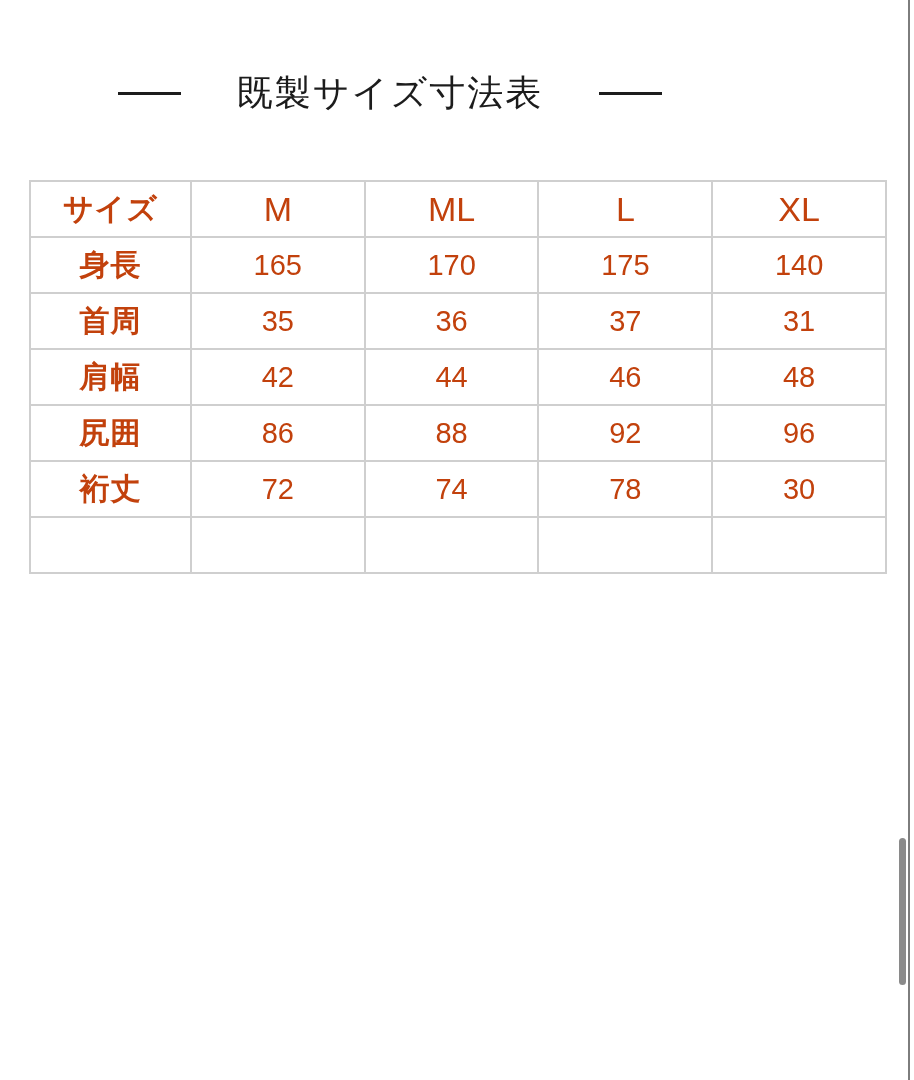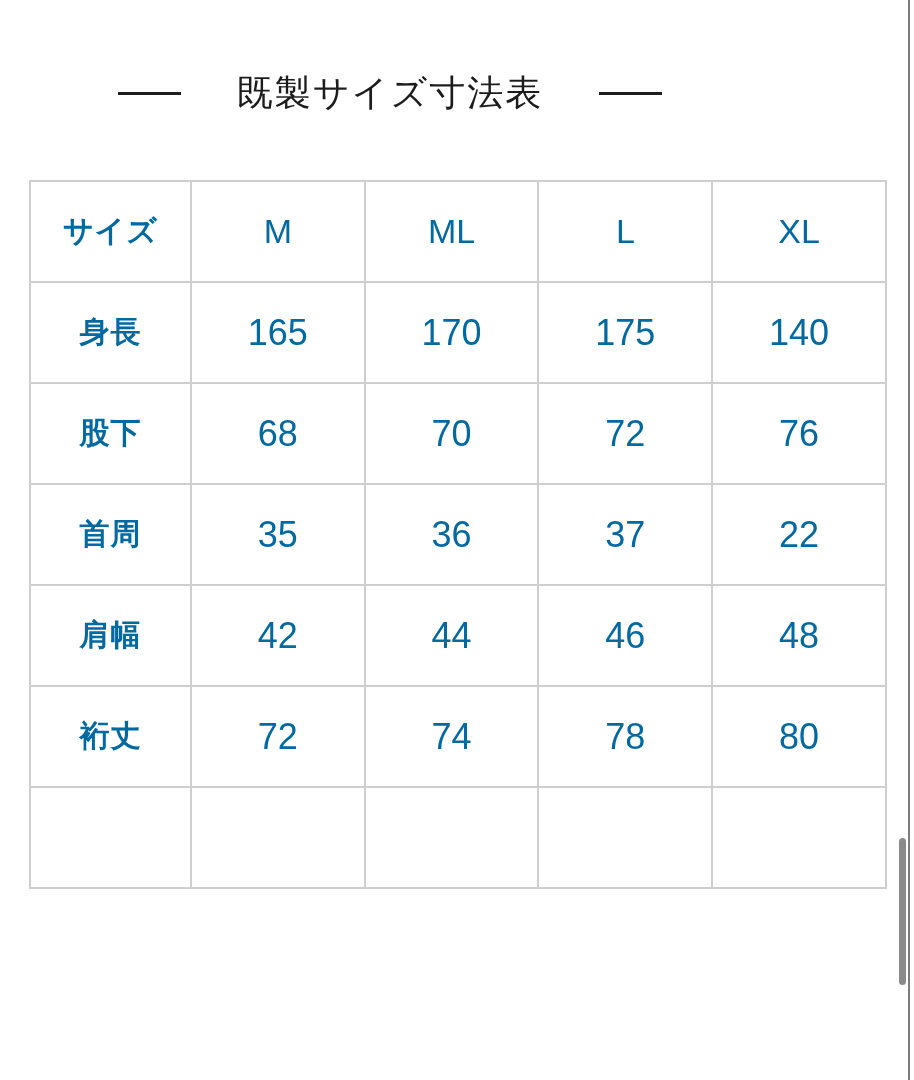--- a/index.html
+++ b/index.html
@@ -28,30 +28,30 @@
     position: absolute; left: 29px; top: 180px;
     width: 858px;
     border-collapse: collapse;
     table-layout: fixed;
     background: #ffffff;
   }
   table.size-table col.label-col { width: 18.8%; }
   table.size-table col.val-col   { width: 20.3%; }
   table.size-table th, table.size-table td {
     border: 2px solid #cfcfcf;
-    height: 101px;
+    height: 56px;
     text-align: center; vertical-align: middle;
-    color: #0369a1;
+    color: #c2410c;
     background: #ffffff;
   }
   table.size-table th.row-label, table.size-table th.corner {
     font-size: 30px; font-weight: 700; letter-spacing: 1px;
   }
   table.size-table th.col-header { font-size: 34px; font-weight: 400; }
-  table.size-table td.value-cell { font-size: 36px; font-weight: 400; border-radius: 10px; }
+  table.size-table td.value-cell { font-size: 29px; font-weight: 400; border-radius: 10px; }
 
   
   .edge-line {
     position: absolute; left: 908px; top: 0; width: 2px; height: 1080px;
     background: #7d7d7d;
   }
   .scrollbar-thumb {
     position: absolute; left: 899px; top: 838px; width: 7px; height: 147px;
     background: #8a8a8a; border-radius: 4px;
   }
@@ -86,46 +86,46 @@
     </thead>
     <tbody id="body-rows">
         <tr>
           <th class="row-label">身長</th>
           <td class="value-cell">165</td>
           <td class="value-cell">170</td>
           <td class="value-cell">175</td>
           <td class="value-cell">140</td>
         </tr>
         <tr>
-          <th class="row-label">股下</th>
-          <td class="value-cell">68</td>
-          <td class="value-cell">70</td>
-          <td class="value-cell">72</td>
-          <td class="value-cell">76</td>
-        </tr>
-        <tr>
           <th class="row-label">首周</th>
           <td class="value-cell">35</td>
           <td class="value-cell">36</td>
           <td class="value-cell">37</td>
-          <td class="value-cell">22</td>
+          <td class="value-cell">31</td>
         </tr>
         <tr>
           <th class="row-label">肩幅</th>
           <td class="value-cell">42</td>
           <td class="value-cell">44</td>
           <td class="value-cell">46</td>
           <td class="value-cell">48</td>
         </tr>
         <tr>
+          <th class="row-label">尻囲</th>
+          <td class="value-cell">86</td>
+          <td class="value-cell">88</td>
+          <td class="value-cell">92</td>
+          <td class="value-cell">96</td>
+        </tr>
+        <tr>
           <th class="row-label">裄丈</th>
           <td class="value-cell">72</td>
           <td class="value-cell">74</td>
           <td class="value-cell">78</td>
-          <td class="value-cell">80</td>
+          <td class="value-cell">30</td>
         </tr>
         <tr>
           <th class="row-label"></th>
           <td class="value-cell"></td>
           <td class="value-cell"></td>
           <td class="value-cell"></td>
           <td class="value-cell"></td>
         </tr>
       </tbody>
   </table>

